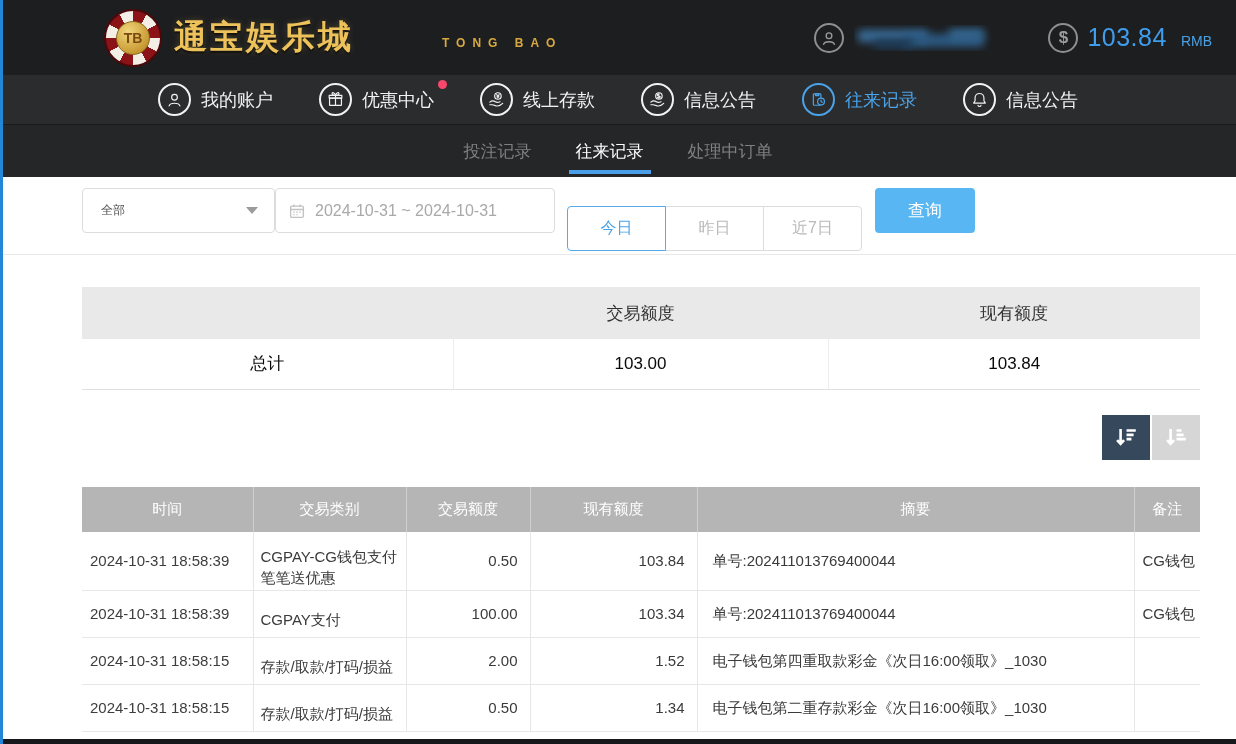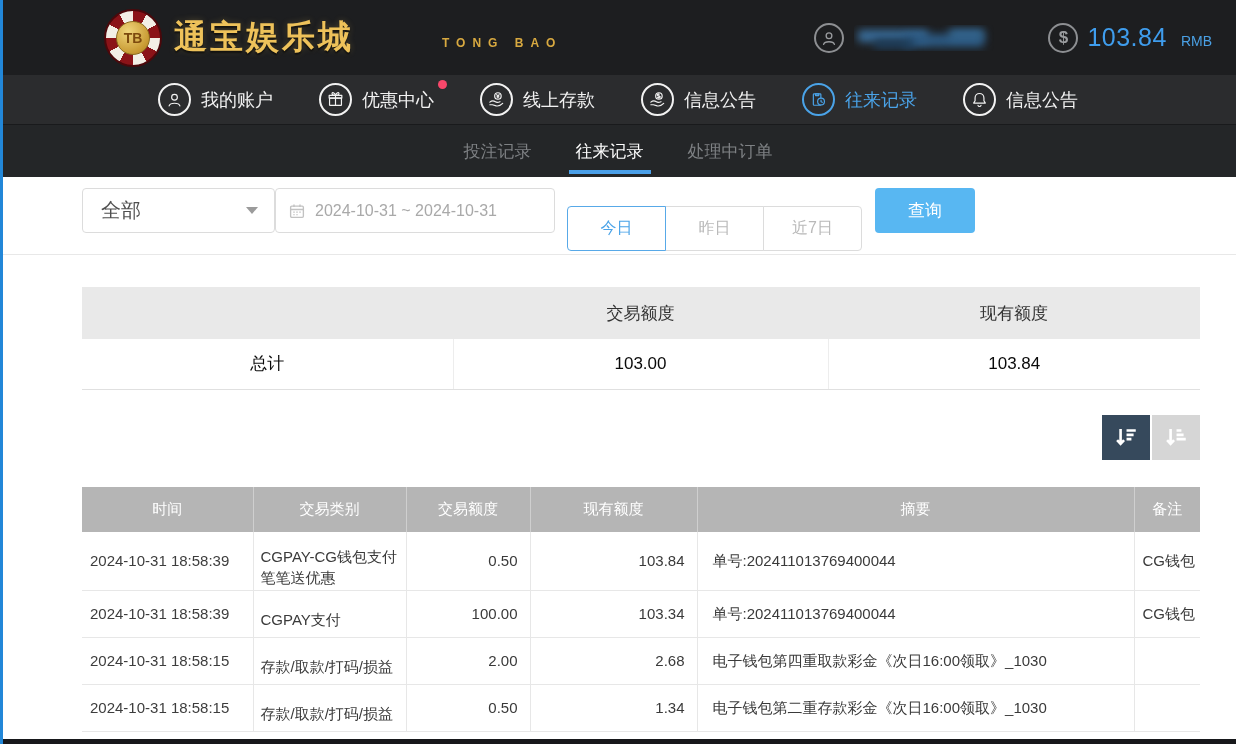--- a/index.html
+++ b/index.html
@@ -43,21 +43,21 @@
   .red-dot { position:absolute; top:-3px; right:-13px; width:9px; height:9px; border-radius:50%; background:#f8476a; }
 
   
   .subtabs { height:53px; background:#242628; border-top:1px solid #191a1c; display:flex; align-items:center; justify-content:center; gap:40px; }
   .subtab { color:#7e8184; font-size:17px; height:100%; display:flex; align-items:center; position:relative; cursor:pointer; padding:0 2px; }
   .subtab.active { color:#ffffff; }
   .subtab.active .tab-underline { position:absolute; left:-5px; right:-5px; bottom:3px; height:4px; background:#4a9fe8; }
 
   
   .filter-row { margin:11px 0 0 82px; display:flex; align-items:center; height:45px; }
-  .select-box { width:193px; height:45px; border:1px solid #dcdcdc; border-radius:4px; display:flex; align-items:center; justify-content:space-between; padding:0 16px 0 18px; color:#4f4f4f; font-size:20px; cursor:pointer; }
+  .select-box { width:193px; height:45px; border:1px solid #dcdcdc; border-radius:4px; display:flex; align-items:center; justify-content:space-between; padding:0 16px 0 18px; color:#4f4f4f; font-size:12px; cursor:pointer; }
   .caret { width:0; height:0; border-left:6px solid transparent; border-right:6px solid transparent; border-top:7px solid #9b9b9b; }
   .date-box { margin-left:0; width:280px; height:45px; border:1px solid #dcdcdc; border-radius:4px; display:flex; align-items:center; padding:0 12px; color:#a9a9a9; font-size:16px; gap:9px; cursor:pointer; }
   .cal { color:#c2c2c2; display:flex; }
   .btn-group { margin-left:12px; display:flex; }
   .qbtn { width:99px; height:45px; background:#fff; border:1px solid #dcdcdc; color:#b9b9b9; font-size:16px; display:flex; align-items:center; justify-content:center; cursor:pointer;margin-top:36px; }
   .qbtn + .qbtn { margin-left:-1px; }
   .qbtn:first-child { border-radius:4px 0 0 4px; }
   .qbtn:last-child { border-radius:0 4px 4px 0; }
   .qbtn.active { border:1px solid #58a9e8; color:#4aa3e8; position:relative; z-index:2; }
   .search-btn { margin-left:13px; width:100px; height:45px; background:#58b7f2; color:#fff; font-size:17px; border:none; border-radius:4px; display:flex; align-items:center; justify-content:center; cursor:pointer; }
@@ -300,21 +300,21 @@
       <td class="c-type">CGPAY支付</td>
       <td class="c-amt">100.00</td>
       <td class="c-bal">103.34</td>
       <td class="c-sum">单号:202411013769400044</td>
       <td class="c-note">CG钱包</td>
     </tr>
     <tr>
       <td class="c-time">2024-10-31 18:58:15</td>
       <td class="c-type">存款/取款/打码/损益</td>
       <td class="c-amt">2.00</td>
-      <td class="c-bal">2.68</td>
+      <td class="c-bal">1.52</td>
       <td class="c-sum">电子钱包第四重取款彩金《次日16:00领取》_1030</td>
       <td class="c-note"></td>
     </tr>
     <tr>
       <td class="c-time">2024-10-31 18:58:15</td>
       <td class="c-type">存款/取款/打码/损益</td>
       <td class="c-amt">0.50</td>
       <td class="c-bal">1.34</td>
       <td class="c-sum">电子钱包第二重存款彩金《次日16:00领取》_1030</td>
       <td class="c-note"></td>

